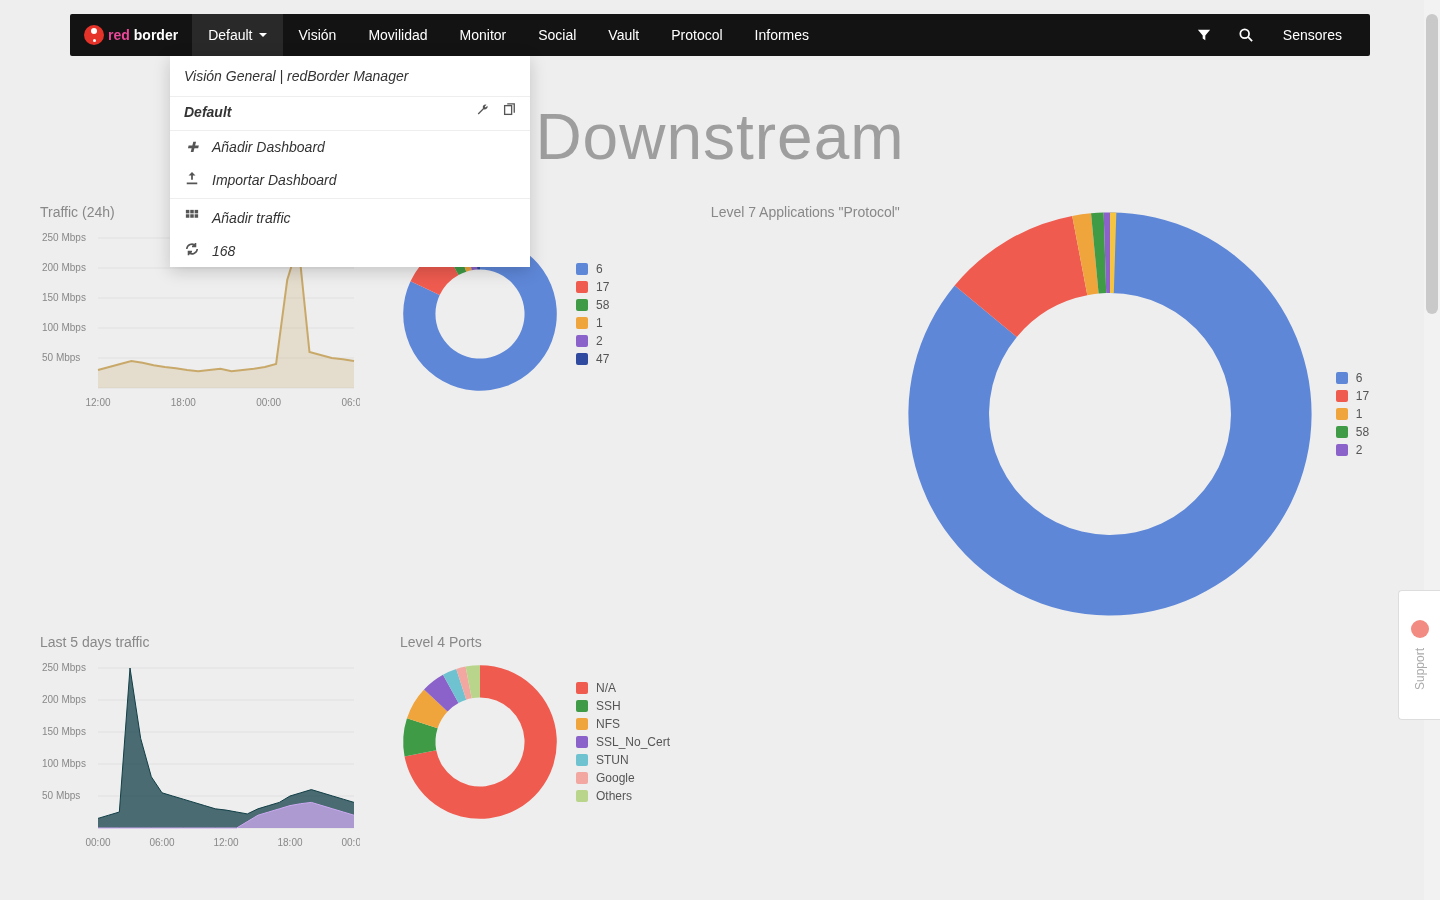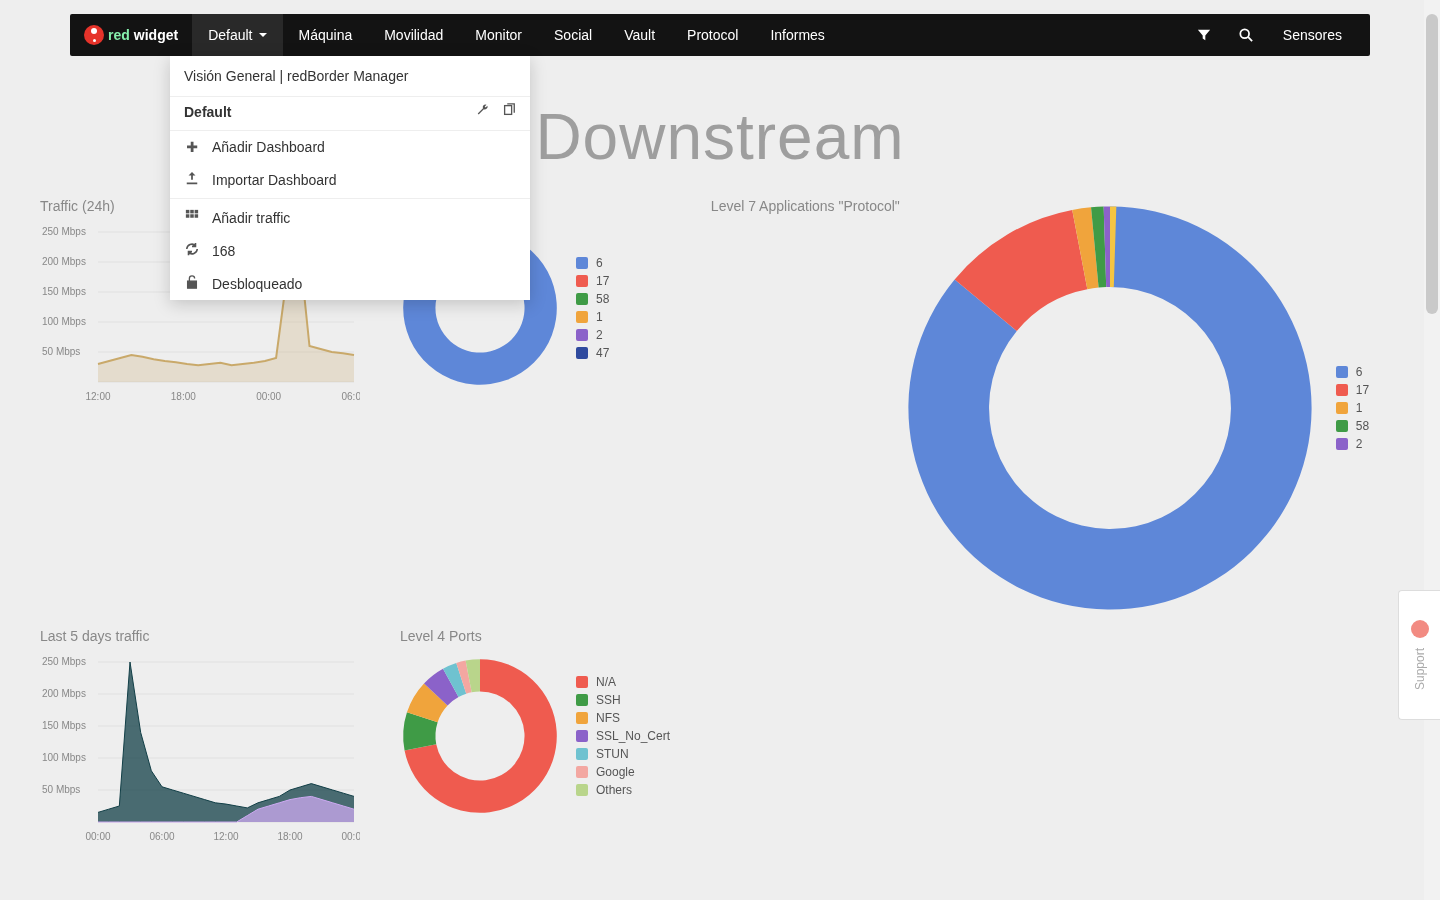--- a/index.html
+++ b/index.html
@@ -4,47 +4,47 @@
 <style>
 * { margin: 0; padding: 0; box-sizing: border-box; }
 body { font-family: -apple-system, BlinkMacSystemFont, "Segoe UI", Helvetica, Arial, sans-serif; background: #eeeeee; width: 1440px; height: 900px; overflow: hidden; position: relative; }
 
 
 .navbar { background: #131313; height: 42px; margin: 14px 70px 0 70px; display: flex; align-items: center; border-radius: 2px; position: relative; z-index: 50; }
 .brand { display: flex; align-items: center; padding: 0 14px; gap: 4px; }
 .brand-circle { width: 20px; height: 20px; border-radius: 50%; background: #e6332a; display: flex; align-items: center; justify-content: center; position: relative; }
 .brand-circle::after { content: ""; width: 6px; height: 6px; border-radius: 50%; background: #fff; position: absolute; top: 3px; left: 7px; }
 .brand-circle::before { content: ""; width: 3px; height: 3px; border-radius: 50%; background: #fff; position: absolute; bottom: 3px; left: 8.5px; }
-.brand-red { color: #86efac; font-weight: 600; font-size: 14px; }
+.brand-red { color: #ec4899; font-weight: 600; font-size: 14px; }
 .brand-border { color: #fff; font-weight: 600; font-size: 14px; }
 .nav-items { display: flex; height: 100%; }
 .nav-item { color: #fff; font-size: 14px; padding: 0 16px; height: 100%; display: flex; align-items: center; cursor: pointer; gap: 6px; }
 .nav-item.active { background: #292929; }
 .nav-right { margin-left: auto; display: flex; align-items: center; height: 100%; padding-right: 12px; }
 .nav-icon { color: #fff; padding: 0 14px; height: 100%; display: flex; align-items: center; cursor: pointer; }
 .caret-down { width: 0; height: 0; border-left: 4px solid transparent; border-right: 4px solid transparent; border-top: 4px solid #fff; }
 .avatar { width: 22px; height: 22px; border-radius: 50%; background: #e6332a; display: flex; align-items: center; justify-content: center; margin-left: 8px; position: relative; }
 .avatar::after { content: ""; width: 5px; height: 5px; border-radius: 50%; background: #fff; position: absolute; top: 4px; }
 .avatar::before { content: ""; width: 10px; height: 5px; border-radius: 5px 5px 0 0; background: #fff; position: absolute; bottom: 3px; }
 
 
-.dropdown { position: absolute; top: 56px; left: 170px; width: 360px; background: #fff; box-shadow: 0 4px 16px rgba(0,0,0,0.18); z-index: 100; font-size: 14px; }
+.dropdown { position: absolute; top: 56px; left: 170px; width: 360px; background: #fff; box-shadow: 0 4px 16px rgba(0,0,0,0.18); z-index: 100; font-size: 14px; font-style: italic; }
 .dd-header { padding: 12px 14px; color: #333; border-bottom: 1px solid #eee; }
 .dd-section-label { text-align: right; padding: 8px 14px 4px 14px; color: #888; font-size: 13px; }
 .dd-current { display: flex; justify-content: space-between; align-items: center; padding: 6px 14px 10px 14px; border-bottom: 1px solid #eee; }
 .dd-current-name { font-weight: 700; color: #333; }
 .dd-current-icons { display: flex; gap: 12px; color: #666; }
 .dd-item { display: flex; align-items: center; gap: 12px; padding: 8px 14px; color: #333; cursor: pointer; }
 .dd-sep { border-top: 1px solid #eee; margin: 2px 0; }
 .dd-icon { width: 16px; text-align: center; color: #555; }
 
 
 .content { padding: 24px 40px; }
 .big-title { font-size: 64px; font-weight: 300; color: #9e9e9e; text-align: center; letter-spacing: 1px; }
-.big-title.downstream { margin-top: 20px; margin-bottom: 24px; }
+.big-title.downstream { margin-top: 20px; margin-bottom: 30px; }
 .big-title.upstream { margin-top: 40px; margin-bottom: 30px; }
 .panel-row { display: flex; gap: 20px; align-items: flex-start; }
 .panel { }
 .panel-title { font-size: 14px; color: #888; margin-bottom: 12px; }
 
 
 .linechart { width: 320px; }
 .linechart svg { display: block; }
 .y-label { font-size: 10px; fill: #888; }
 .x-label { font-size: 10px; fill: #888; text-anchor: middle; }
@@ -78,28 +78,28 @@
 <body>
 
 <div class="fake-scroll">
     <div class="fake-thumb"></div>
   </div>
 
 <div class="navbar">
   <div class="brand">
     <span class="brand-circle"></span>
     <span class="brand-red">red</span>
-      <span class="brand-border">widget</span>
+      <span class="brand-border">border</span>
   </div>
   <div class="nav-items">
     <div class="nav-item active">
         <span>Default</span>
         <span class="caret-down"></span>
       </div>
-    <div class="nav-item">Máquina</div>
+    <div class="nav-item">Visión</div>
     <div class="nav-item">Movilidad</div>
     <div class="nav-item">Monitor</div>
     <div class="nav-item">Social</div>
     <div class="nav-item">Vault</div>
     <div class="nav-item">Protocol</div>
     <div class="nav-item">Informes</div>
   </div>
   <div class="nav-right">
     <div class="nav-icon">
         <svg width="14" height="14" viewBox="0 0 16 16" fill="#fff">
@@ -151,27 +151,20 @@
           <rect x="11" y="6" width="4" height="4"></rect>
         </svg></span>
       <span>Añadir traffic</span>
     </div>
   <div class="dd-item">
       <span class="dd-icon"><svg width="14" height="14" viewBox="0 0 16 16" fill="none" stroke="#555" stroke-width="1.8">
           <path d="M2 8a6 6 0 0 1 10-4M14 8a6 6 0 0 1-10 4"></path>
           <path d="M12 1v4h-4M4 15v-4h4" fill="#555"></path>
         </svg></span>
       <span>168</span>
-    </div>
-  <div class="dd-item">
-      <span class="dd-icon"><svg width="14" height="14" viewBox="0 0 16 16" fill="none" stroke="#555" stroke-width="1.5">
-          <rect x="3" y="7" width="10" height="8" fill="#555"></rect>
-          <path d="M5 7V4a3 3 0 0 1 6 0"></path>
-        </svg></span>
-      <span>Desbloqueado</span>
     </div>
 </div>
 
 <div class="content">
   <div class="big-title downstream">Downstream</div>
 
   <div class="panel-row">
 
     <div class="panel col-left">
       <div class="panel-title">Traffic (24h)</div>

